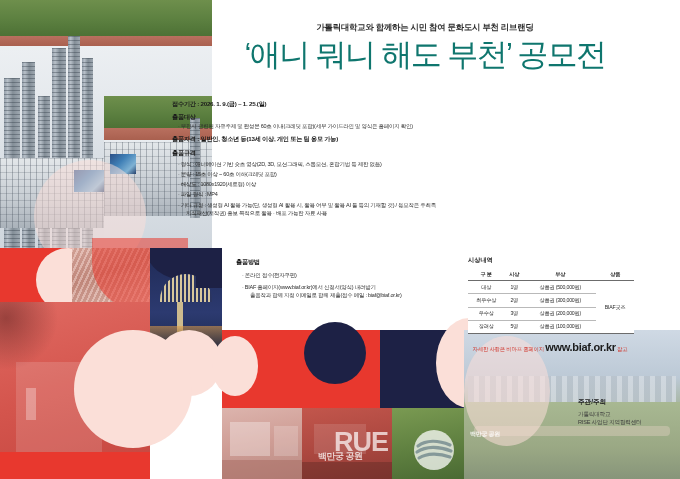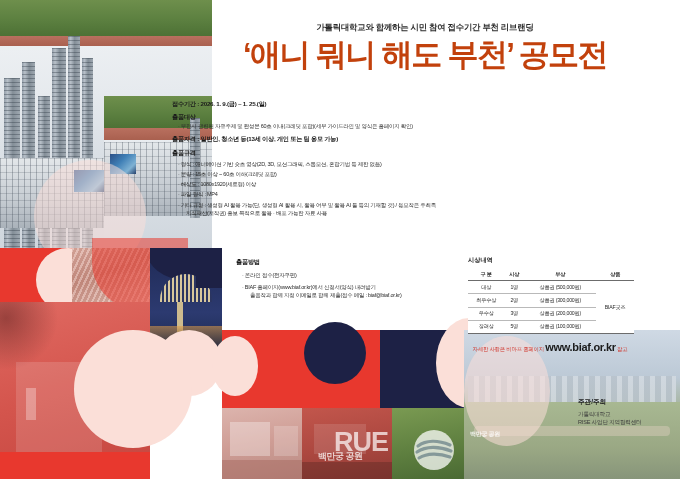--- a/index.html
+++ b/index.html
@@ -49,21 +49,21 @@
 
   .circ{border-radius:50%;}
 
   
   .txt-col{position:absolute;left:172px;top:100px;width:300px;}
   .hdr-sub{
     font-size:8.4px;font-weight:bold;color:#2a2a2a;letter-spacing:-.2px;
     text-align:center;
   }
   .hdr-main{
-    font-size:31px;font-weight:bold;color:#c2410c;letter-spacing:-1.6px;
+    font-size:31px;font-weight:normal;color:#0f766e;letter-spacing:-1.6px;
     text-align:center;line-height:1;white-space:nowrap;
   }
 
   .blk{margin-bottom:4.5px;}
   .lab{font-size:6.2px;font-weight:bold;color:#1b1b1b;line-height:1.45;letter-spacing:-.25px;}
   .li{font-size:5.5px;color:#2b2b2b;line-height:1.5;letter-spacing:-.25px;padding-left:6px;}
   .li2{font-size:5.5px;color:#2b2b2b;line-height:1.5;letter-spacing:-.25px;padding-left:14px;}
 
   
   .tbl-wrap{position:absolute;left:468px;top:256px;width:166px;}
@@ -207,21 +207,21 @@
     <div class="abs" style="left:0;top:72px;width:216px;height:77px;
                  background:linear-gradient(180deg,#a8b892 0%,#9aa884 60%,#87957a 100%);"></div>
     <div class="abs" style="left:10px;top:96px;width:196px;height:10px;background:rgba(210,200,180,.55);border-radius:4px;"></div>
   </div>
   <div class="abs circ blush" style="left:464px;top:336px;width:86px;height:110px;opacity:.55;"></div>
   <div class="parksign2">백만궁 공원</div>
 
   <div class="abs navy" style="left:196px;top:248px;width:26px;height:40px;"></div>
 
   <div class="abs" style="left:170px;top:22px;width:510px;">
-    <div class="hdr-sub">가톨릭대학교와 함께하는 시민 참여 접수기간 부천 리브랜딩</div>
+    <div class="hdr-sub">가톨릭대학교와 함께하는 시민 참여 문화도시 부천 리브랜딩</div>
     <div class="hdr-main" style="margin-top:6px;">‘애니 뭐니 해도 부천’ 공모전</div>
   </div>
 
   <div class="txt-col">
 
     <div class="blk">
       <div class="lab">접수기간 : 2026. 1. 9.(금) ~ 1. 25.(일)</div>
     </div>
 
     <div class="blk">

